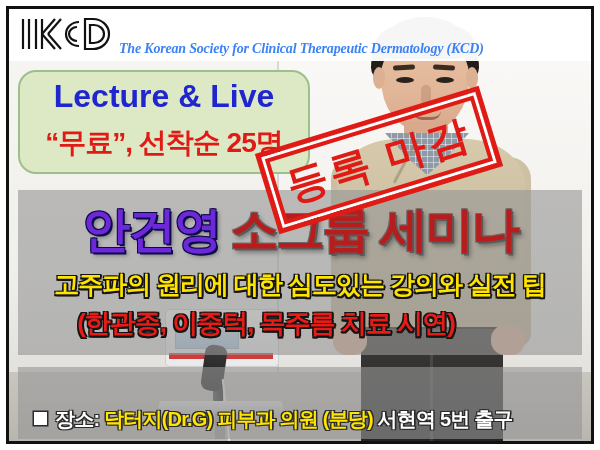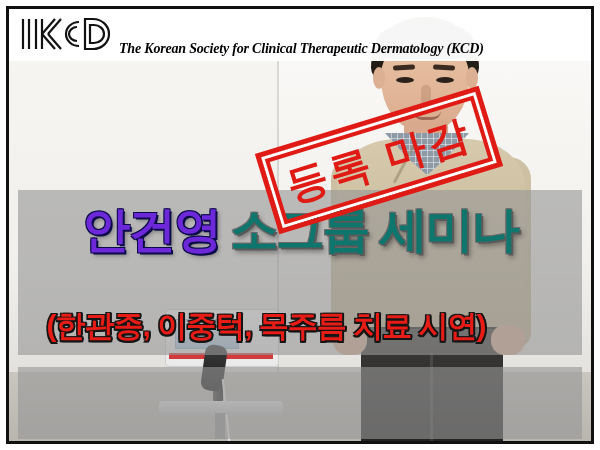--- a/index.html
+++ b/index.html
@@ -194,21 +194,21 @@
     position:absolute; left:108px; top:2px;
     font-size:25px; font-weight:bold; color:#111111;
     letter-spacing:-1px;
     white-space:nowrap;
   }
   .org-subtitle {
     position:absolute; left:110px; top:32px;
     font-family:"Liberation Serif", serif;
     font-style: italic;
     font-weight: bold;
-    font-size:14px; color:#000000;
+    font-size:14px; color:#3b82f6;
     letter-spacing:-0.2px;
     white-space:nowrap;
   }
 
   
   .green-box {
     position:absolute; left:18px; top:70px; width:288px; height:100px;
     background: #dde8c4;
     border: 2px solid #9dc08a;
     border-radius: 18px;
@@ -248,39 +248,39 @@
     font-size:48px; font-weight:bold;
     letter-spacing:-2px;
     white-space:nowrap;
     z-index:18;
   }
   .t-name {
     color:#6d28d9;
     text-shadow: 2px 2px 0 #0b0b4a, -1px -1px 0 #0b0b4a, 1px -1px 0 #0b0b4a, -1px 1px 0 #0b0b4a, 3px 3px 4px rgba(0,0,0,.35);
   }
   .t-rest {
-    color:#0f766e;
+    color:#b91c1c;
     margin-left:10px;
     text-shadow: 2px 2px 0 #5a5a5a, -1px -1px 0 #6a6a6a, 1px -1px 0 #6a6a6a, -1px 1px 0 #6a6a6a, 3px 4px 5px rgba(0,0,0,.4);
   }
 
   .sub-yellow {
     position:absolute; left:18px; top:268px; width:564px;
     text-align:center;
     font-size:25px; font-weight:bold;
     color:#ffe400;
     letter-spacing:-1px;
     white-space:nowrap;
     z-index:18;
     text-shadow: 1.6px 1.6px 0 #141414, -1.4px -1.4px 0 #141414, 1.6px -1.4px 0 #141414, -1.4px 1.6px 0 #141414, 0 2px 0 #141414, 2px 0 0 #141414;
   }
   .sub-red {
     position:absolute; left:18px; top:306px; width:496px;
     text-align:center;
-    font-size:30px; font-weight:bold;
+    font-size:26px; font-weight:bold;
     color:#e81c16;
     letter-spacing:-1px;
     white-space:nowrap;
     z-index:18;
     text-shadow: 1.6px 1.6px 0 #141414, -1.4px -1.4px 0 #141414, 1.6px -1.4px 0 #141414, -1.4px 1.6px 0 #141414, 0 2px 0 #141414, 2px 0 0 #141414;
   }
 
   
   .info-line {
     position:absolute; left:34px; width:540px;
@@ -387,31 +387,39 @@
             <path d="M58 14 A8 7 0 1 0 58 28"></path>
             <path d="M66 6 L74 6 A16 15 0 0 1 74 36 L66 36 Z"></path>
             <path d="M71 12 L75 12 A10 9 0 0 1 75 30 L71 30 Z"></path>
           </g>
         </svg>
       </div>
       <div class="org-subtitle">The Korean Society for Clinical Therapeutic Dermatology (KCD)</div>
     </div>
   </div>
 
+  <div class="green-box">
+    <div class="lecture-live">Lecture &amp; Live</div>
+    <div class="free-seats">“무료”, 선착순 25명</div>
+  </div>
 
   <div class="band-main"></div>
   <div class="band-info"></div>
 
   <div class="main-title">
     <span class="t-name">안건영</span><span class="t-rest">소그룹 세미나</span>
   </div>
 
+  <div class="sub-yellow">고주파의 원리에 대한 심도있는 강의와 실전 팁</div>
   <div class="sub-red">(한관종, 이중턱, 목주름 치료 시연)</div>
 
 
+  <div class="info-line l2">
+    <span class="bullet"></span><span>장소:</span><span> </span><span class="hl-yellow">닥터지(Dr.G) 피부과 의원 (분당)</span><span> 서현역 5번 출구</span>
+  </div>
 
   <div class="stamp">
     <div class="stamp-text">등록 마감</div>
   </div>
 
   <div class="frame-outer"></div>
 
 </div>
 
 </body></html>

